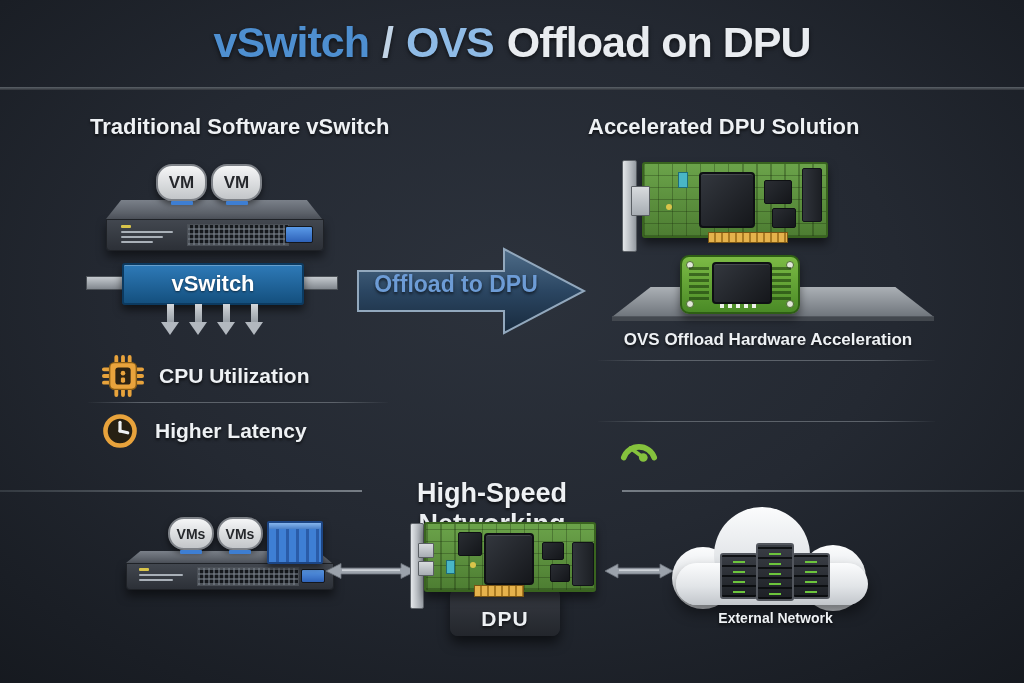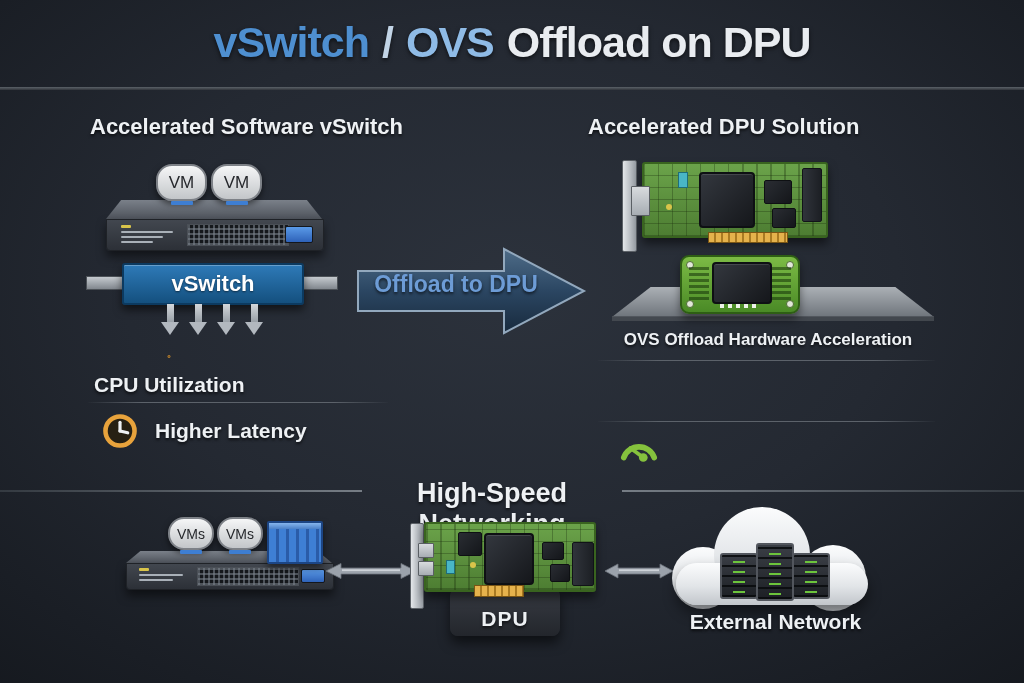--- a/index.html
+++ b/index.html
@@ -17,21 +17,21 @@
          font-size:43px;font-weight:bold;letter-spacing:-1px;text-shadow:0 2px 4px rgba(0,0,0,.6);}
   .t-b1{color:#4e8fd0;} .t-sep{color:#c2d4e6;} .t-b2{color:#8fbbe6;} .t-w{color:#e9ecf0;}
   .title-rule{top:87px;left:0;width:1024px;height:3px;background:linear-gradient(180deg,#5b6168,#31353b);}
 
   
   .lp-heading{left:90px;top:114px;font-size:22px;}
   .rp-heading{left:588px;top:114px;font-size:22px;}
 
   
   .vm-box{background:linear-gradient(180deg,#f5f6f7,#c3c6c9);border:2px solid #7d8187;border-radius:16px;
-          color:#26282c;font-weight:normal;display:flex;align-items:center;justify-content:center;
+          color:#26282c;font-weight:bold;display:flex;align-items:center;justify-content:center;
           box-shadow:0 3px 6px rgba(0,0,0,.55);}
   .vm-stand{position:absolute;bottom:-6px;left:50%;transform:translateX(-50%);
             width:22px;height:4px;background:#3e7ed2;border-radius:1px;}
 
   
   .srv-topface{position:absolute;top:0;left:0;width:100%;background:linear-gradient(180deg,#7a8089,#4e535b);
                clip-path:polygon(7% 0,93% 0,100% 100%,0 100%);}
   .srv-front{position:absolute;left:0;width:100%;background:linear-gradient(180deg,#42474f,#2c3037);
              border:1px solid #1f2227;border-radius:0 0 4px 4px;box-shadow:0 6px 10px rgba(0,0,0,.5);}
   .panel-led{position:absolute;width:10px;height:3px;background:#d9c44a;border-radius:1px;}
@@ -133,21 +133,21 @@
 <div class="canvas">
 
   <div class="abs title">
     <span class="t-b1">vSwitch</span>
     <span class="t-sep">/</span>
     <span class="t-b2">OVS</span>
     <span class="t-w">Offload on DPU</span>
   </div>
   <div class="abs title-rule"></div>
 
-  <div class="abs txt lp-heading">Accelerated Software vSwitch</div>
+  <div class="abs txt lp-heading">Traditional Software vSwitch</div>
 
   <div class="abs" style="left:106px;top:200px;width:216px;height:52px;">
     <div class="srv-topface" style="height:19px;"></div>
     <div class="srv-front" style="top:19px;height:30px;">
       <div class="panel-led" style="left:14px;top:5px;"></div>
       <div class="panel-line" style="left:14px;top:11px;width:52px;"></div>
       <div class="panel-line" style="left:14px;top:16px;width:42px;"></div>
       <div class="panel-line" style="left:14px;top:21px;width:32px;"></div>
       <div class="vents" style="left:80px;top:4px;width:100px;height:20px;"></div>
       <div class="srv-badge" style="right:10px;top:6px;width:26px;height:15px;"></div>
@@ -179,21 +179,21 @@
   </div>
   <div class="abs down-arrow" style="left:217px;">
     <div class="da-stem"></div>
       <div class="da-head"></div>
   </div>
   <div class="abs down-arrow" style="left:245px;">
     <div class="da-stem"></div>
       <div class="da-head"></div>
   </div>
 
-  <div class="abs feat" style="left:94px;top:355px;height:42px;flex-direction:column;">
+  <div class="abs feat" style="left:102px;top:355px;height:42px;">
     <svg width="42" height="42" viewBox="0 0 44 44">
       <g stroke="#e8a33c" stroke-width="4" stroke-linecap="round">
         <line x1="15" y1="2" x2="15" y2="8"></line>
           <line x1="22" y1="2" x2="22" y2="8"></line>
           <line x1="29" y1="2" x2="29" y2="8"></line>
         <line x1="15" y1="36" x2="15" y2="42"></line>
           <line x1="22" y1="36" x2="22" y2="42"></line>
           <line x1="29" y1="36" x2="29" y2="42"></line>
         <line x1="2" y1="15" x2="8" y2="15"></line>
           <line x1="2" y1="22" x2="8" y2="22"></line>
@@ -336,15 +336,15 @@
     <div class="tower" style="left:48px;top:48px;width:34px;height:42px;">
       <div class="led-col"></div>
     </div>
     <div class="tower" style="left:84px;top:38px;width:34px;height:54px;">
       <div class="led-col"></div>
     </div>
     <div class="tower" style="left:120px;top:48px;width:34px;height:42px;">
       <div class="led-col"></div>
     </div>
   </div>
-  <div class="abs txt" style="left:688px;top:610px;width:175px;text-align:center;font-size:21px;">External Network</div>
+  <div class="abs txt" style="left:688px;top:610px;width:175px;text-align:center;font-size:14px;">External Network</div>
 
 </div>
 
 </body></html>

